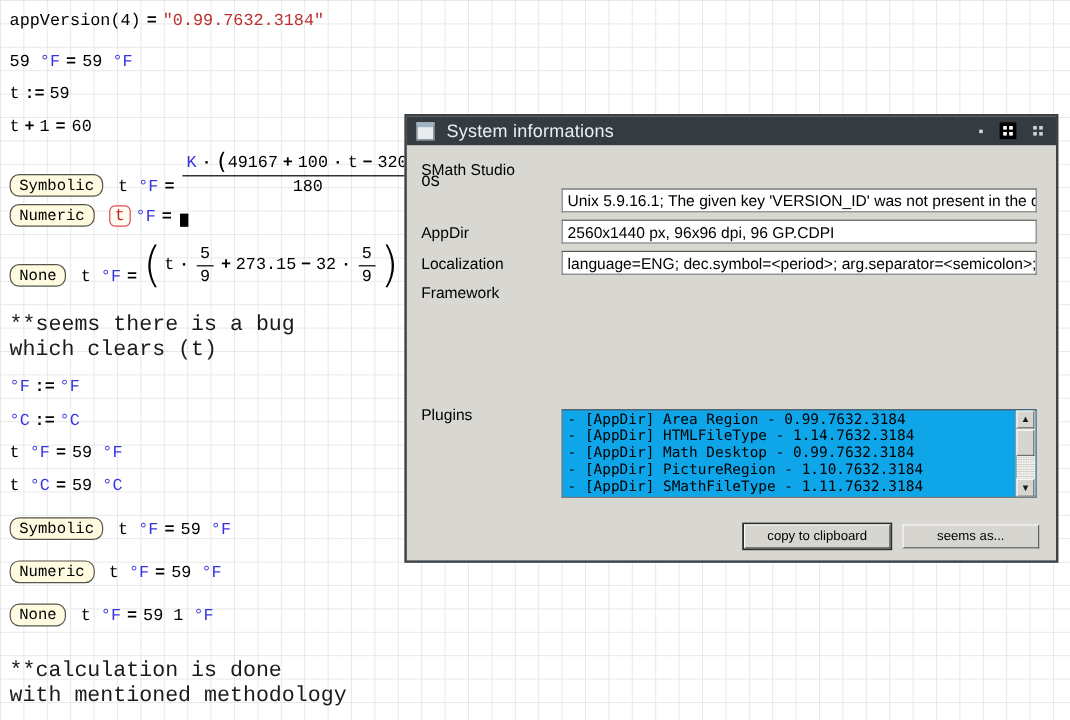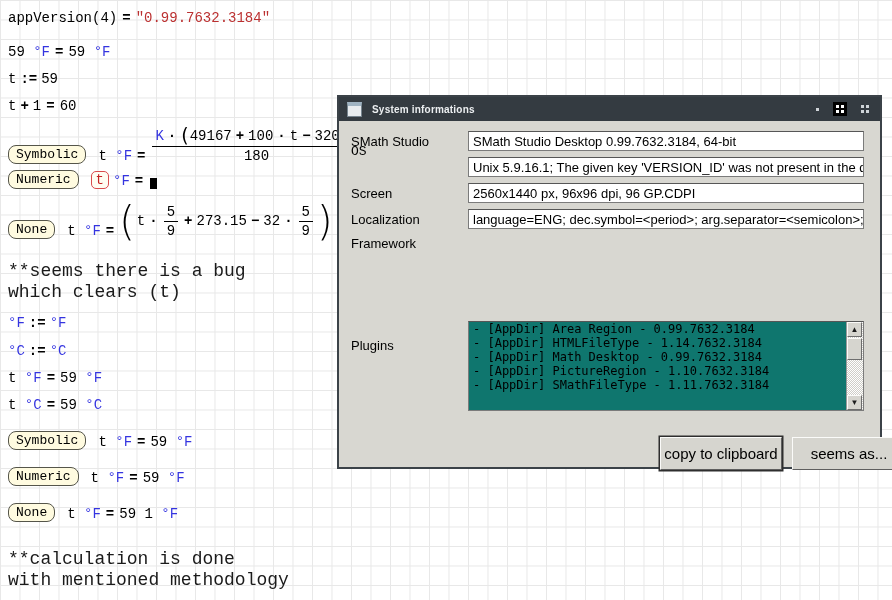--- a/index.html
+++ b/index.html
@@ -40,54 +40,54 @@
   .ml6{left:8px;top:203px;} .ml7{left:8px;top:315px;} .ml8{left:8px;top:343px;}
   .ml9{left:8px;top:370px;} .ml10{left:8px;top:397px;}.ml11{left:8px;top:431px;}
   .ml12{left:8px;top:467px;}.ml13{left:8px;top:503px;}
   .note0{left:8px;top:261px;} .note1{left:8px;top:549px;}
   
   .dialog{position:absolute;left:337px;top:95px;width:545px;height:374px;box-sizing:border-box;
     background:#d8d7d1;border:2px solid #3b4248;}
   .titlebar{height:24px;background:#343b41;display:flex;align-items:center;padding:0 8px;}
   .title-icon{width:13px;height:10px;background:#e8ecef;border:1px solid #76848e;
     border-top:4px solid #9fb3c2;margin-right:10px;box-sizing:content-box;}
-  .title-text{color:#eceff1;font-size:10px;font-weight:bold;flex:1;letter-spacing:.2px;}
+  .title-text{color:#eceff1;font-size:15px;font-weight:normal;flex:1;letter-spacing:.2px;}
   .win-controls{display:flex;gap:11px;align-items:center;}
   .winbtn{display:grid;grid-template-columns:3px 3px;grid-auto-rows:3px;gap:2px;padding:3px;}
   .winbtn .dot{width:3px;height:3px;background:#cfd4d8;}
   .winbtn.min{grid-template-columns:3px;}
   .winbtn.max{background:#000;}
   .winbtn.max .dot{background:#fff;}
   .client{position:relative;height:346px;}
   .row-label{position:absolute;left:12px;font-size:13px;color:#000;}
   .lb0{top:13px;} .lb1{top:23px;font-family:Liberation Mono, monospace;} .lb2{top:65px;} .lb3{top:91px;} .lb4{top:115px;} .lb5{top:217px;}
   .field{position:absolute;left:129px;width:396px;height:20px;box-sizing:border-box;background:#fff;
     border:1px solid #7b7b7b;border-top-color:#565656;font-size:13px;color:#000;
     padding:2px 4px;white-space:nowrap;overflow:hidden;}
   .f0{top:10px;} .f1{top:36px;} .f2{top:62px;} .f3{top:88px;}
   .area{position:absolute;left:129px;top:112px;width:396px;height:90px;box-sizing:border-box;
     background:#fff;border:1px solid #7b7b7b;border-top-color:#565656;
     font-family:"DejaVu Sans Mono",monospace;font-size:12px;line-height:15px;
     padding:2px 4px;white-space:pre-wrap;overflow:hidden;color:#000;}
-  .listbox{position:absolute;left:129px;top:200px;width:396px;height:90px;box-sizing:border-box;
-    background:#0f766e;border:1px solid #7b7b7b;border-top-color:#565656;overflow:hidden;}
+  .listbox{position:absolute;left:129px;top:220px;width:396px;height:74px;box-sizing:border-box;
+    background:#0ea5e9;border:1px solid #7b7b7b;border-top-color:#565656;overflow:hidden;}
   .plugin-line{height:14px;line-height:14px;padding-left:4px;white-space:pre;
     font-family:"DejaVu Sans Mono",monospace;font-size:12px;color:#000;}
   .scrollbar{position:absolute;right:0;top:0;bottom:0;width:16px;border-left:1px solid #9a9a9a;
     background:repeating-conic-gradient(#ffffff 0 25%,#cfcec8 0 50%) 0 0/2px 2px;}
   .sb-btn{position:absolute;left:0;width:15px;height:15px;background:#d6d5cf;box-sizing:border-box;
     border:1px solid;border-color:#fbfbf9 #6e6e6e #6e6e6e #fbfbf9;
     display:flex;align-items:center;justify-content:center;font-size:8px;color:#1c1c1c;}
   .sb-up{top:0;} .sb-down{bottom:0;}
   .sb-thumb{position:absolute;left:0;top:16px;width:15px;height:22px;background:#d6d5cf;
     box-sizing:border-box;border:1px solid;border-color:#fbfbf9 #6e6e6e #6e6e6e #fbfbf9;}
-  .btn{position:absolute;top:316px;height:33px;box-sizing:border-box;background:#d6d5cf;
+  .btn{position:absolute;top:316px;height:20px;box-sizing:border-box;background:#d6d5cf;
     border:1px solid;border-color:#fbfbf9 #5f5f5f #5f5f5f #fbfbf9;
-    font-family:"Liberation Sans",sans-serif;font-size:15px;color:#000;
-    display:flex;align-items:center;justify-content:center;margin-left:40px;}
+    font-family:"Liberation Sans",sans-serif;font-size:11px;color:#000;
+    display:flex;align-items:center;justify-content:center;}
   .btn-copy{left:281px;width:122px;box-shadow:0 0 0 1.5px #2e2e2e;}
   .btn-save{left:413px;width:114px;}
 </style>
 </head>
 <body>
 
 <div class="worksheet">
   <div class="math-line ml0"><span class="tk k">appVersion(4)</span><span class="tk eq">=</span><span class="tk str">"0.99.7632.3184"</span></div>
   <div class="math-line ml1"><span class="tk k">59 </span><span class="tk u">°F</span><span class="tk eq">=</span><span class="tk k">59 </span><span class="tk u">°F</span></div>
   <div class="math-line ml2"><span class="tk k">t</span><span class="tk def">:=</span><span class="tk k">59</span></div>
@@ -126,26 +126,25 @@
           <span class="dot"></span>
           <span class="dot"></span>
           <span class="dot"></span>
           <span class="dot"></span>
         </span>
     </span>
   </div>
   <div class="client">
     <span class="row-label lb0">SMath Studio</span>
     <span class="row-label lb1">OS</span>
-    <span class="row-label lb2">Screen</span>
+    <span class="row-label lb2">AppDir</span>
     <span class="row-label lb3">Localization</span>
     <span class="row-label lb4">Framework</span>
     <span class="row-label lb5">Plugins</span>
 
-    <div class="field f0">SMath Studio Desktop 0.99.7632.3184, 64-bit</div>
     <div class="field f1">Unix 5.9.16.1; The given key 'VERSION_ID' was not present in the dictionary., 64</div>
     <div class="field f2">2560x1440 px, 96x96 dpi, 96 GP.CDPI</div>
     <div class="field f3">language=ENG; dec.symbol=&lt;period&gt;; arg.separator=&lt;semicolon&gt;; OS dec.sym</div>
 
     <div class="listbox">
       <div id="plugin-lines">
           <div class="plugin-line">- [AppDir] Area Region - 0.99.7632.3184</div>
           <div class="plugin-line">- [AppDir] HTMLFileType - 1.14.7632.3184</div>
           <div class="plugin-line">- [AppDir] Math Desktop - 0.99.7632.3184</div>
           <div class="plugin-line">- [AppDir] PictureRegion - 1.10.7632.3184</div>

